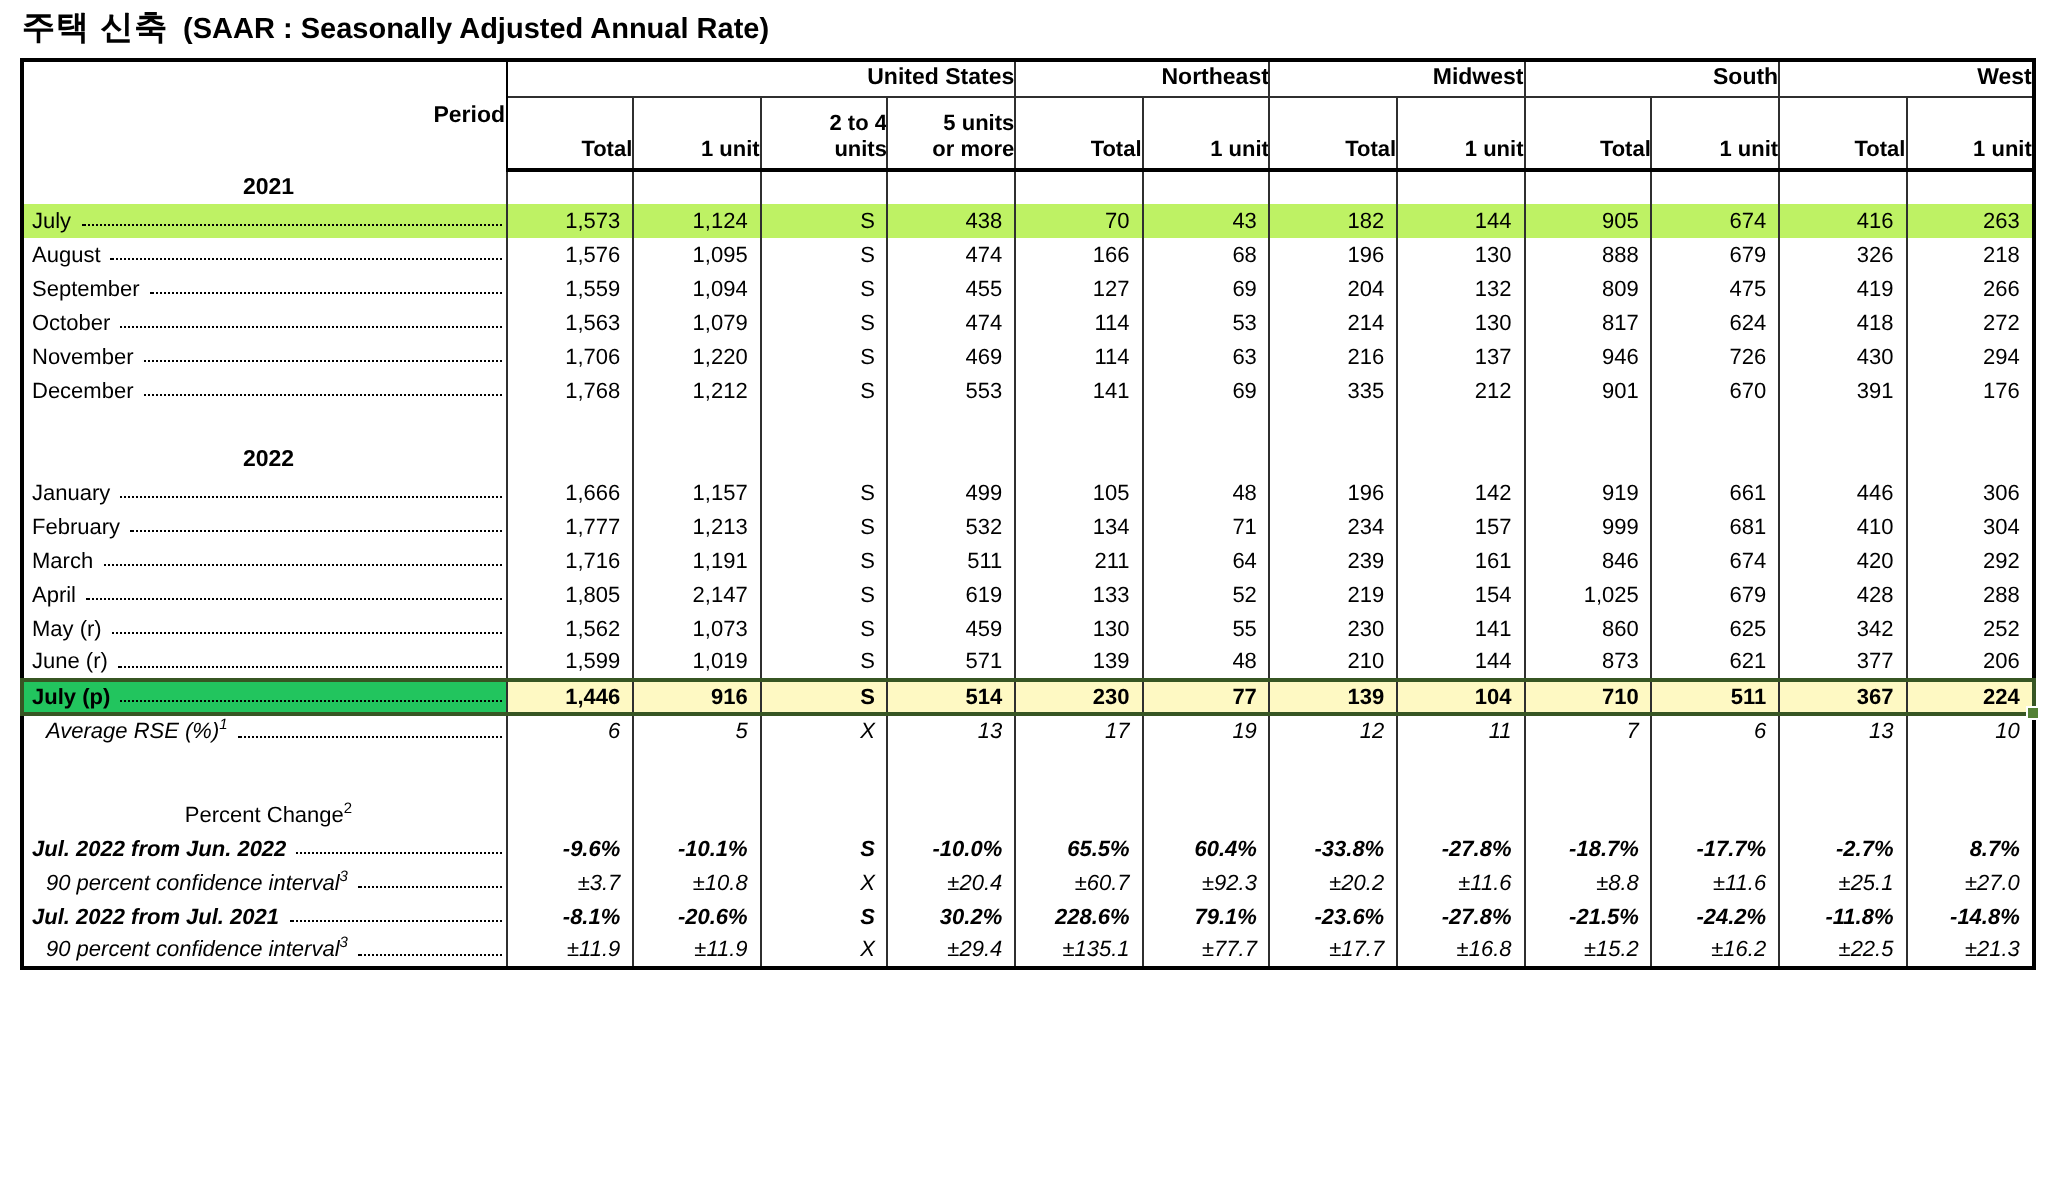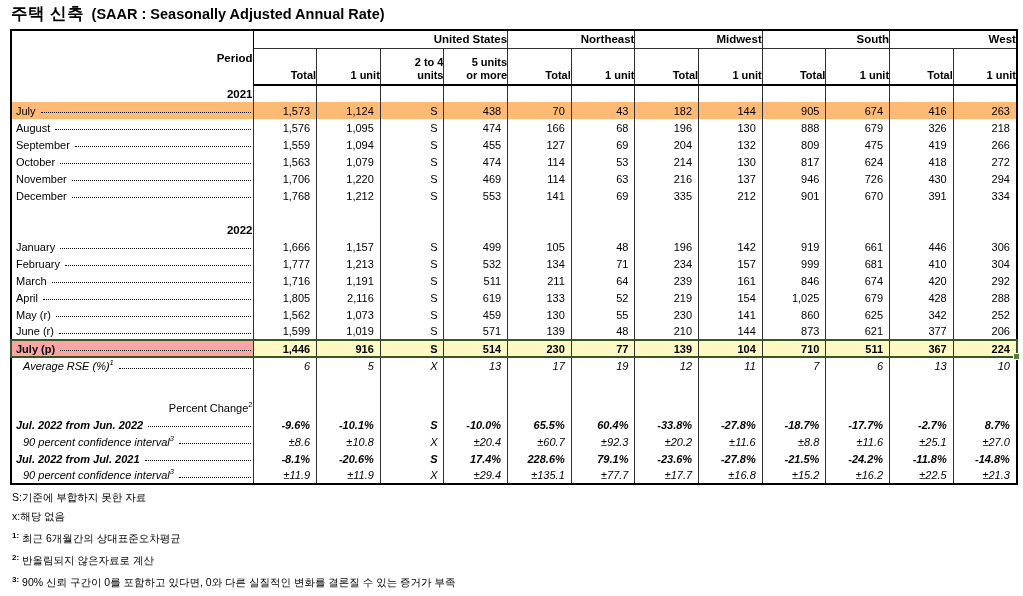--- a/index.html
+++ b/index.html
@@ -24,38 +24,38 @@
   th, td {
     border-left:1px solid #2f2f2f; border-right:1px solid #2f2f2f;
     padding:0; font-size:11px; overflow:hidden; white-space:nowrap;
   }
   thead th { font-weight:bold; text-align:right; line-height:12.5px; }
   th.pcell  { vertical-align:middle; border-right:1.5px solid #000; font-size:11.5px; }
   th.region { height:18px; border-bottom:1px solid #2f2f2f; font-size:11.5px; }
   th.sub    { height:37px; vertical-align:bottom; padding-bottom:3px; border-bottom:2px solid #000; }
 
   tbody td { height:17px; vertical-align:middle; }
-  td.label { text-align:right; padding-left:4px;margin-left:36px; }
+  td.label { text-align:center; padding-left:4px;margin-left:36px; }
   td.label.ind { padding-left:11px; }
   td.val   { text-align:right; padding-right:6px; }
 
   tr.year td { font-weight:bold; font-size:11.5px; }
 
   td.label.leader { }
   .lwrap { display:flex; align-items:flex-end; width:100%; }
   .lt { white-space:pre; }
   .dots { flex:1; border-bottom:1.6px dotted #000; margin:0 2px 3.5px 2px; }
 
-  tr.yellow td { background:#fdba74; }
+  tr.yellow td { background:#bef264; }
 
   tr.green td {
     background:#fef9c3; font-weight:bold;
     border-top:2.5px solid #375623; border-bottom:2.5px solid #375623;
   }
-  tr.green td.label { background:#fca5a5; }
+  tr.green td.label { background:#22c55e; }
   tr.green td:first-child { border-left:2.5px solid #375623; }
   tr.green td:last-child  { border-right:2.5px solid #375623; }
 
   tr.rse td { font-style:italic; }
   tr.ci  td { font-style:italic; }
   tr.pcb td { font-weight:bold; font-style:italic; }
 
   sup { font-size:7.5px; line-height:0; vertical-align:super; }
 
   .handle {
@@ -245,21 +245,21 @@
           <td class="val">1,212</td>
           <td class="val">S</td>
           <td class="val">553</td>
           <td class="val">141</td>
           <td class="val">69</td>
           <td class="val">335</td>
           <td class="val">212</td>
           <td class="val">901</td>
           <td class="val">670</td>
           <td class="val">391</td>
-          <td class="val">334</td>
+          <td class="val">176</td>
         </tr>
         <tr class="">
           <td class="label"></td>
           <td class="val"></td>
           <td class="val"></td>
           <td class="val"></td>
           <td class="val"></td>
           <td class="val"></td>
           <td class="val"></td>
           <td class="val"></td>
@@ -345,21 +345,21 @@
           <td class="val">292</td>
         </tr>
         <tr class="">
           <td class="label leader">
             <span class="lwrap">
               <span class="lt">April </span>
               <span class="dots"></span>
             </span>
           </td>
           <td class="val">1,805</td>
-          <td class="val">2,116</td>
+          <td class="val">2,147</td>
           <td class="val">S</td>
           <td class="val">619</td>
           <td class="val">133</td>
           <td class="val">52</td>
           <td class="val">219</td>
           <td class="val">154</td>
           <td class="val">1,025</td>
           <td class="val">679</td>
           <td class="val">428</td>
           <td class="val">288</td>
@@ -494,21 +494,21 @@
           <td class="val">-2.7%</td>
           <td class="val">8.7%</td>
         </tr>
         <tr class="ci">
           <td class="label ind leader">
             <span class="lwrap">
               <span class="lt">90 percent confidence interval<sup>3</sup> </span>
               <span class="dots"></span>
             </span>
           </td>
-          <td class="val">±8.6</td>
+          <td class="val">±3.7</td>
           <td class="val">±10.8</td>
           <td class="val">X</td>
           <td class="val">±20.4</td>
           <td class="val">±60.7</td>
           <td class="val">±92.3</td>
           <td class="val">±20.2</td>
           <td class="val">±11.6</td>
           <td class="val">±8.8</td>
           <td class="val">±11.6</td>
           <td class="val">±25.1</td>
@@ -517,21 +517,21 @@
         <tr class="pcb">
           <td class="label leader">
             <span class="lwrap">
               <span class="lt">Jul. 2022 from Jul. 2021 </span>
               <span class="dots"></span>
             </span>
           </td>
           <td class="val">-8.1%</td>
           <td class="val">-20.6%</td>
           <td class="val">S</td>
-          <td class="val">17.4%</td>
+          <td class="val">30.2%</td>
           <td class="val">228.6%</td>
           <td class="val">79.1%</td>
           <td class="val">-23.6%</td>
           <td class="val">-27.8%</td>
           <td class="val">-21.5%</td>
           <td class="val">-24.2%</td>
           <td class="val">-11.8%</td>
           <td class="val">-14.8%</td>
         </tr>
         <tr class="ci">
@@ -550,23 +550,16 @@
           <td class="val">±17.7</td>
           <td class="val">±16.8</td>
           <td class="val">±15.2</td>
           <td class="val">±16.2</td>
           <td class="val">±22.5</td>
           <td class="val">±21.3</td>
         </tr>
       </tbody>
   </table>
 
-  <div class="notes">
-      <div class="fn">S:기준에 부합하지 못한 자료</div>
-      <div class="fn">x:해당 없음</div>
-      <div class="fn fns"><sup>1:</sup> 최근 6개월간의 상대표준오차평균</div>
-      <div class="fn fns"><sup>2:</sup> 반올림되지 않은자료로 계산</div>
-      <div class="fn fns"><sup>3:</sup> 90% 신뢰 구간이 0를 포함하고 있다면, 0와 다른 실질적인 변화를 결론질 수 있는 증거가 부족</div>
-    </div>
 
 </div>
 
 <div class="handle" id="selHandle" style="left: 1012.89px; top: 353px;"></div>
 
 </body></html>

